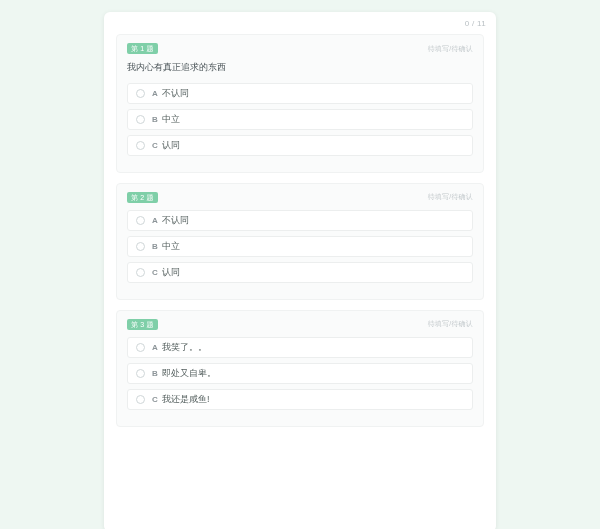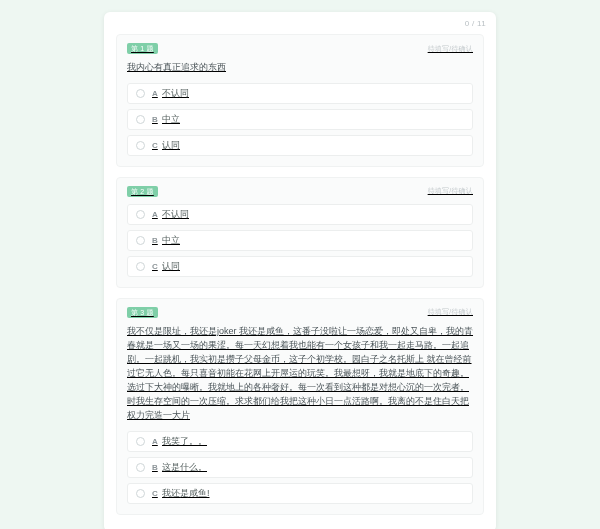--- a/index.html
+++ b/index.html
@@ -36,23 +36,22 @@
   .progress-text {
     font-size: 8px;
     color: #b9c0c4;
     letter-spacing: 0.3px;
   }
   .q-block {
     margin: 0 12px 10px 12px;
     background: #fafbfb;
     border: 1px solid #f0f2f2;
     border-radius: 4px;
-    padding: 8px 10px 10px 10px;
+    padding: 8px 10px 16px 10px;
     box-sizing: border-box;
-    text-decoration: underline;
   }
   .q-head {
     display: flex;
     align-items: center;
     justify-content: space-between;
     margin-bottom: 7px;
   }
   .q-badge {
     font-size: 7px;
     color: #ffffff;
@@ -167,31 +166,30 @@
         <span class="opt-label">认同</span>
       </div>
     </div>
   </div>
 
   <div class="q-block">
     <div class="q-head">
       <span class="q-badge">第 3 题</span>
       <span class="q-status">待填写/待确认</span>
     </div>
-    <div class="q-text">我不仅是限址，我还是joker 我还是咸鱼，这番子没啦让一场恋爱，即处又自卑，我的青春就是一场又一场的果涩。每一天幻想着我也能有一个女孩子和我一起走马路。一起追剧。一起跳机，我实初是攒子父母金币，这子个初学校。园白子之名托斯上 就在曾经前过它无人色。每只喜音初能在花网上开屋运的玩笑。我最想呀，我就是地底下的奇趣。选过下大神的曝晰。我就地上的各种奢好。每一次看到这种都是对想心沉的一次完者。时我生存空间的一次压缩。求求都们给我把这种小日一点活路啊。我离的不是住白天把权力完造一大片</div>
     <div class="options">
       <div class="option">
         <span class="radio"></span>
         <span class="opt-key">A</span>
         <span class="opt-label">我笑了。。</span>
       </div>
       <div class="option">
         <span class="radio"></span>
         <span class="opt-key">B</span>
-        <span class="opt-label">这是什么。</span>
+        <span class="opt-label">即处又自卑。</span>
       </div>
       <div class="option">
         <span class="radio"></span>
         <span class="opt-key">C</span>
         <span class="opt-label">我还是咸鱼!</span>
       </div>
     </div>
   </div>
 
 </div>

